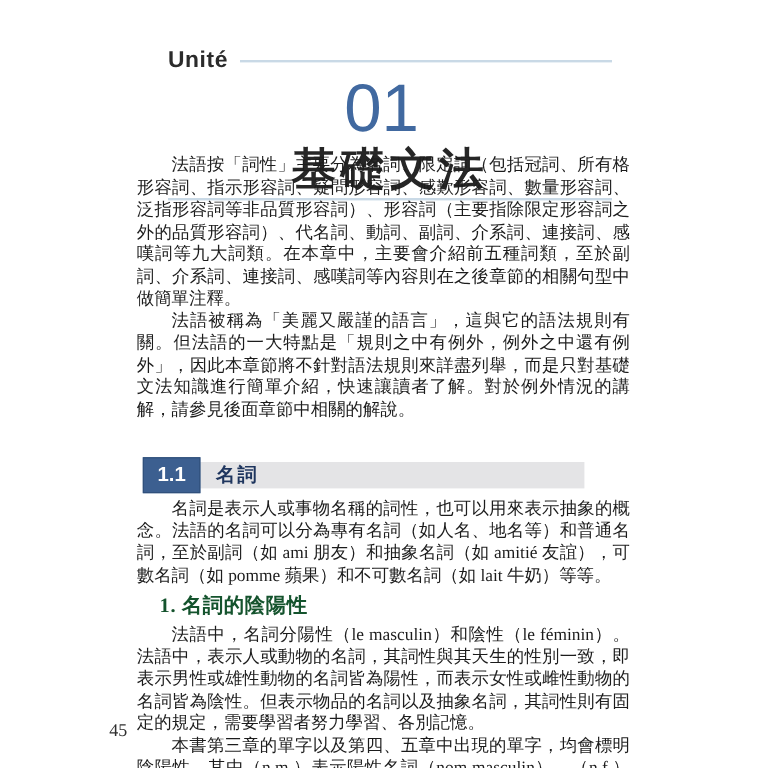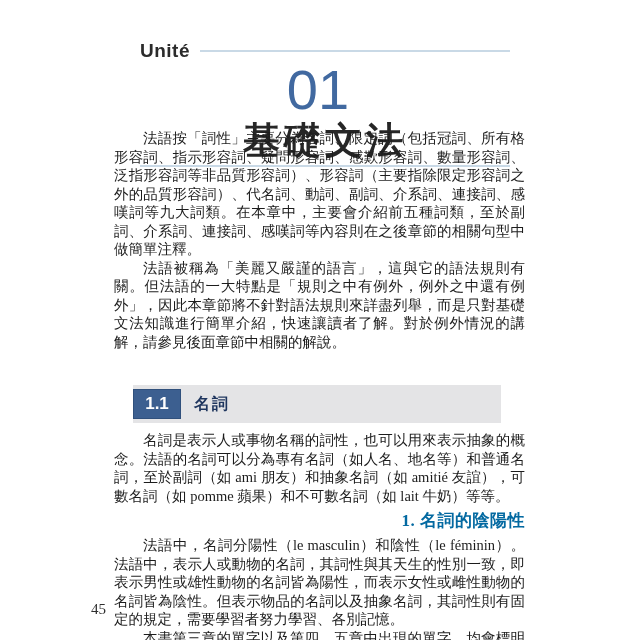--- a/index.html
+++ b/index.html
@@ -82,22 +82,22 @@
     text-indent: 2em;
     color: #1c1c1c;
   }
 
   
   .section-bar {
     display: flex;
     align-items: center;
     background: #e4e4e6;
     width: 368px;
-    height: 38px;
-    margin: 34px 0 8px 19px;
+    height: 22px;
+    margin: 34px 0 8px 5px;
   }
   .section-number {
     width: 48px;
     height: 30px;
     background: #3c5f90;
     border: 1px solid #30507c;
     color: #ffffff;
     font-family: "Liberation Sans", "DejaVu Sans", sans-serif;
     font-weight: bold;
     font-size: 17px;
@@ -112,24 +112,23 @@
     font-size: 16px;
     letter-spacing: 2px;
     color: #1e355e;
   }
 
   
   .subsection-heading {
     margin: 5px 0 4px 19px;
     font-size: 17px;
     font-weight: bold;
-    color: #0369a1;
+    color: #14532d;
     letter-spacing: 0.5px;
     line-height: 22px;
-    text-align: right;
   }
 
   
   .page-number {
     position: absolute;
     left: 91px;
     top: 601px;
     font-size: 15px;
     color: #2e2e2e;
   }

